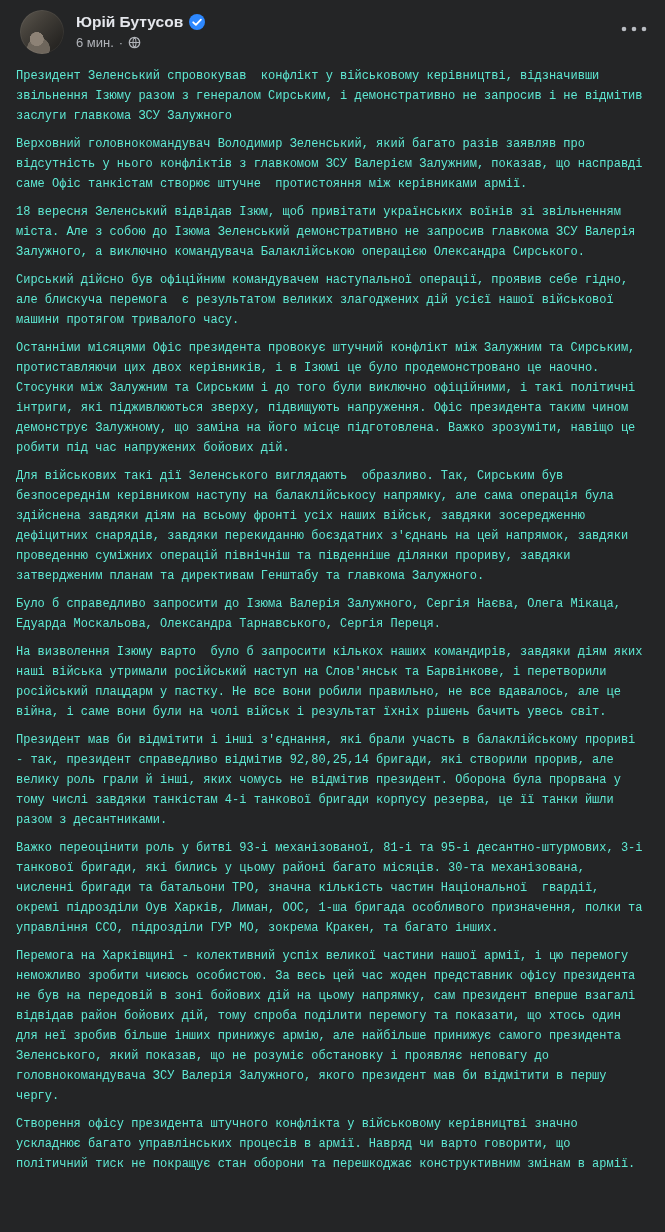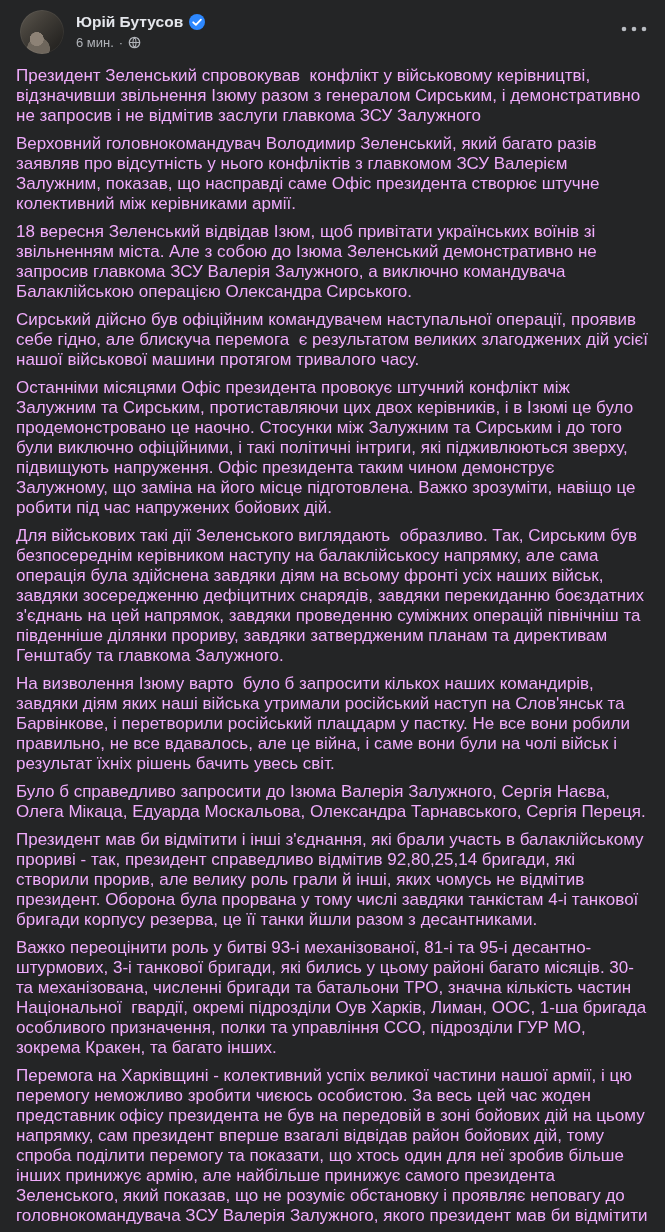--- a/index.html
+++ b/index.html
@@ -73,26 +73,27 @@
     display: flex;
     align-items: center;
     justify-content: center;
     border-radius: 6px;
     cursor: pointer;
   }
   .post-body {
     padding: 6px 16px 10px 16px;
   }
   .post-body p {
-    font-size: 17px;
+    font-size: 12px;
     line-height: 20px;
-    color: #f0abfc;
+    color: #5eead4;
     margin-bottom: 8px;
     white-space: pre-wrap;
     word-wrap: break-word;
+    font-family: Liberation Mono, monospace;
   }
   .post-body p:last-child { margin-bottom: 0; }
 </style>
 </head>
 <body>
 
 <div class="post-card">
 
   <div class="post-header">
     <div class="avatar"></div>
@@ -126,26 +127,26 @@
           <circle cx="4" cy="4" r="2.3" fill="#b8bbc0"></circle>
           <circle cx="14" cy="4" r="2.3" fill="#b8bbc0"></circle>
           <circle cx="24" cy="4" r="2.3" fill="#b8bbc0"></circle>
         </svg>
       </span>
     </div>
   </div>
 
   <div class="post-body">
     <p>Президент Зеленський спровокував  конфлікт у військовому керівництві, відзначивши звільнення Ізюму разом з генералом Сирським, і демонстративно не запросив і не відмітив заслуги главкома ЗСУ Залужного</p>
-    <p>Верховний головнокомандувач Володимир Зеленський, який багато разів заявляв про відсутність у нього конфліктів з главкомом ЗСУ Валерієм Залужним, показав, що насправді саме Офіс президента створює штучне  колективний між керівниками армії.</p>
+    <p>Верховний головнокомандувач Володимир Зеленський, який багато разів заявляв про відсутність у нього конфліктів з главкомом ЗСУ Валерієм Залужним, показав, що насправді саме Офіс танкістам створює штучне  протистояння між керівниками армії.</p>
     <p>18 вересня Зеленський відвідав Ізюм, щоб привітати українських воїнів зі звільненням міста. Але з собою до Ізюма Зеленський демонстративно не запросив главкома ЗСУ Валерія Залужного, а виключно командувача Балаклійською операцією Олександра Сирського.</p>
     <p>Сирський дійсно був офіційним командувачем наступальної операції, проявив себе гідно, але блискуча перемога  є результатом великих злагоджених дій усієї нашої військової машини протягом тривалого часу.</p>
     <p>Останніми місяцями Офіс президента провокує штучний конфлікт між Залужним та Сирським, протиставляючи цих двох керівників, і в Ізюмі це було продемонстровано це наочно. Стосунки між Залужним та Сирським і до того були виключно офіційними, і такі політичні інтриги, які підживлюються зверху, підвищують напруження. Офіс президента таким чином демонструє Залужному, що заміна на його місце підготовлена. Важко зрозуміти, навіщо це робити під час напружених бойових дій.</p>
     <p>Для військових такі дії Зеленського виглядають  образливо. Так, Сирським був безпосереднім керівником наступу на балаклійськосу напрямку, але сама операція була здійснена завдяки діям на всьому фронті усіх наших військ, завдяки зосередженню дефіцитних снарядів, завдяки перекиданню боєздатних з'єднань на цей напрямок, завдяки проведенню суміжних операцій північніш та південніше ділянки прориву, завдяки затвердженим планам та директивам Генштабу та главкома Залужного.</p>
+    <p>Було б справедливо запросити до Ізюма Валерія Залужного, Сергія Наєва, Олега Мікаца, Едуарда Москальова, Олександра Тарнавського, Сергія Переця.</p>
     <p>На визволення Ізюму варто  було б запросити кількох наших командирів, завдяки діям яких наші війська утримали російський наступ на Слов'янськ та Барвінкове, і перетворили російський плацдарм у пастку. Не все вони робили правильно, не все вдавалось, але це війна, і саме вони були на чолі військ і результат їхніх рішень бачить увесь світ.</p>
-    <p>Було б справедливо запросити до Ізюма Валерія Залужного, Сергія Наєва, Олега Мікаца, Едуарда Москальова, Олександра Тарнавського, Сергія Переця.</p>
     <p>Президент мав би відмітити і інші з'єднання, які брали участь в балаклійському прориві - так, президент справедливо відмітив 92,80,25,14 бригади, які створили прорив, але велику роль грали й інші, яких чомусь не відмітив президент. Оборона була прорвана у тому числі завдяки танкістам 4-і танкової бригади корпусу резерва, це її танки йшли разом з десантниками.</p>
     <p>Важко переоцінити роль у битві 93-і механізованої, 81-і та 95-і десантно-штурмових, 3-і танкової бригади, які бились у цьому районі багато місяців. 30-та механізована, численні бригади та батальони ТРО, значна кількість частин Національної  гвардії, окремі підрозділи Оув Харків, Лиман, ООС, 1-ша бригада особливого призначення, полки та управління ССО, підрозділи ГУР МО, зокрема Кракен, та багато інших.</p>
     <p>Перемога на Харківщині - колективний успіх великої частини нашої армії, і цю перемогу неможливо зробити чиєюсь особистою. За весь цей час жоден представник офісу президента не був на передовій в зоні бойових дій на цьому напрямку, сам президент вперше взагалі відвідав район бойових дій, тому спроба поділити перемогу та показати, що хтось один для неї зробив більше інших принижує армію, але найбільше принижує самого президента Зеленського, який показав, що не розуміє обстановку і проявляє неповагу до головнокомандувача ЗСУ Валерія Залужного, якого президент мав би відмітити в першу чергу.</p>
     <p>Створення офісу президента штучного конфлікта у військовому керівництві значно ускладнює багато управлінських процесів в армії. Навряд чи варто говорити, що політичний тиск не покращує стан оборони та перешкоджає конструктивним змінам в армії.</p>
   </div>
 
 </div>
 
 </body></html>

